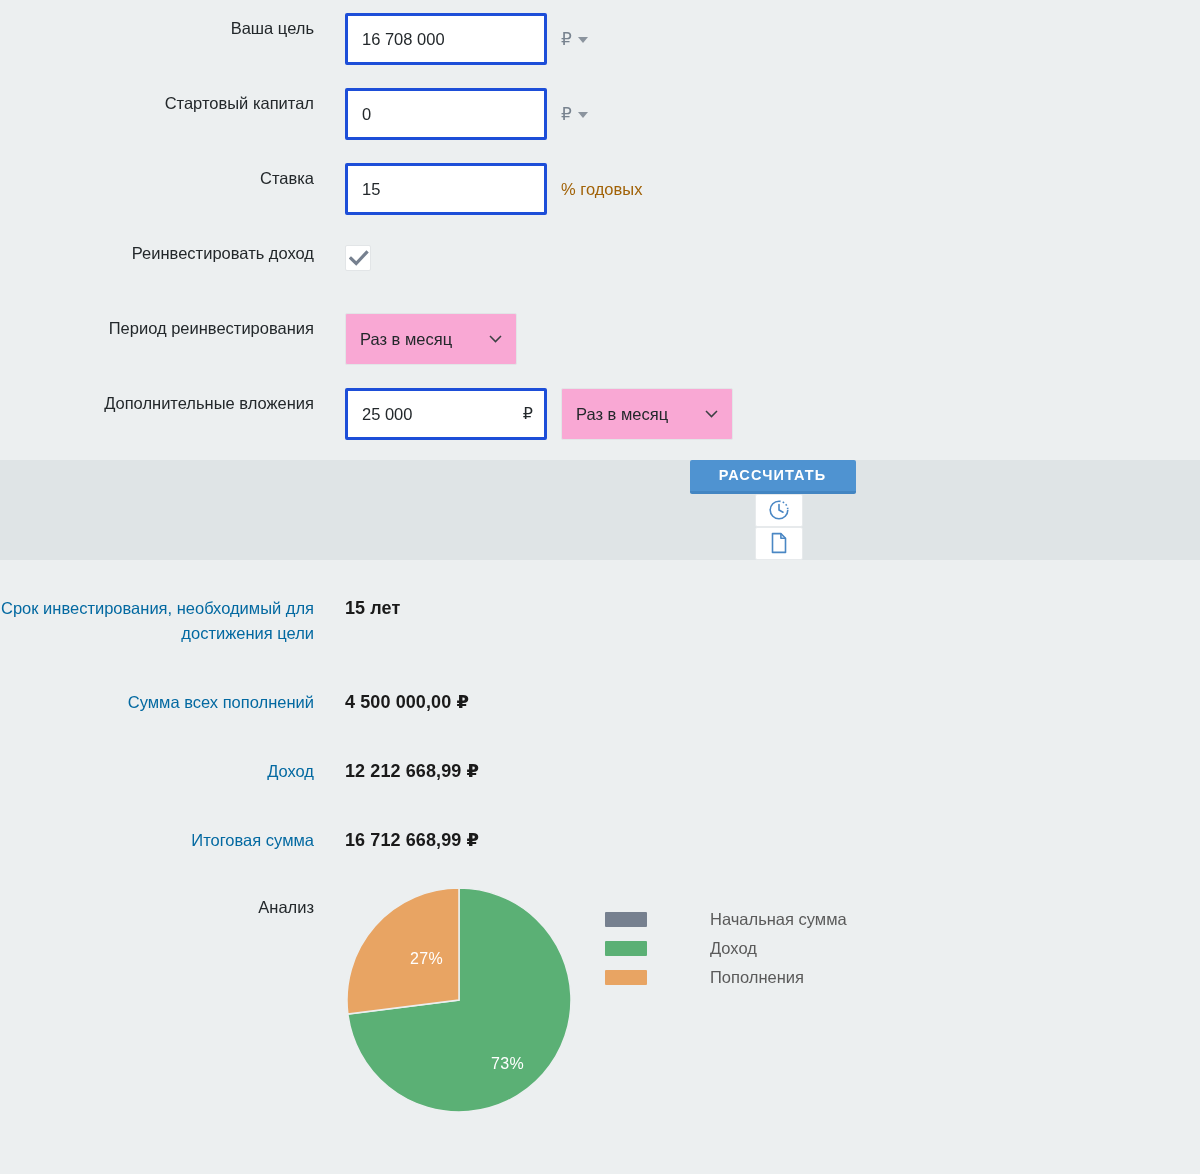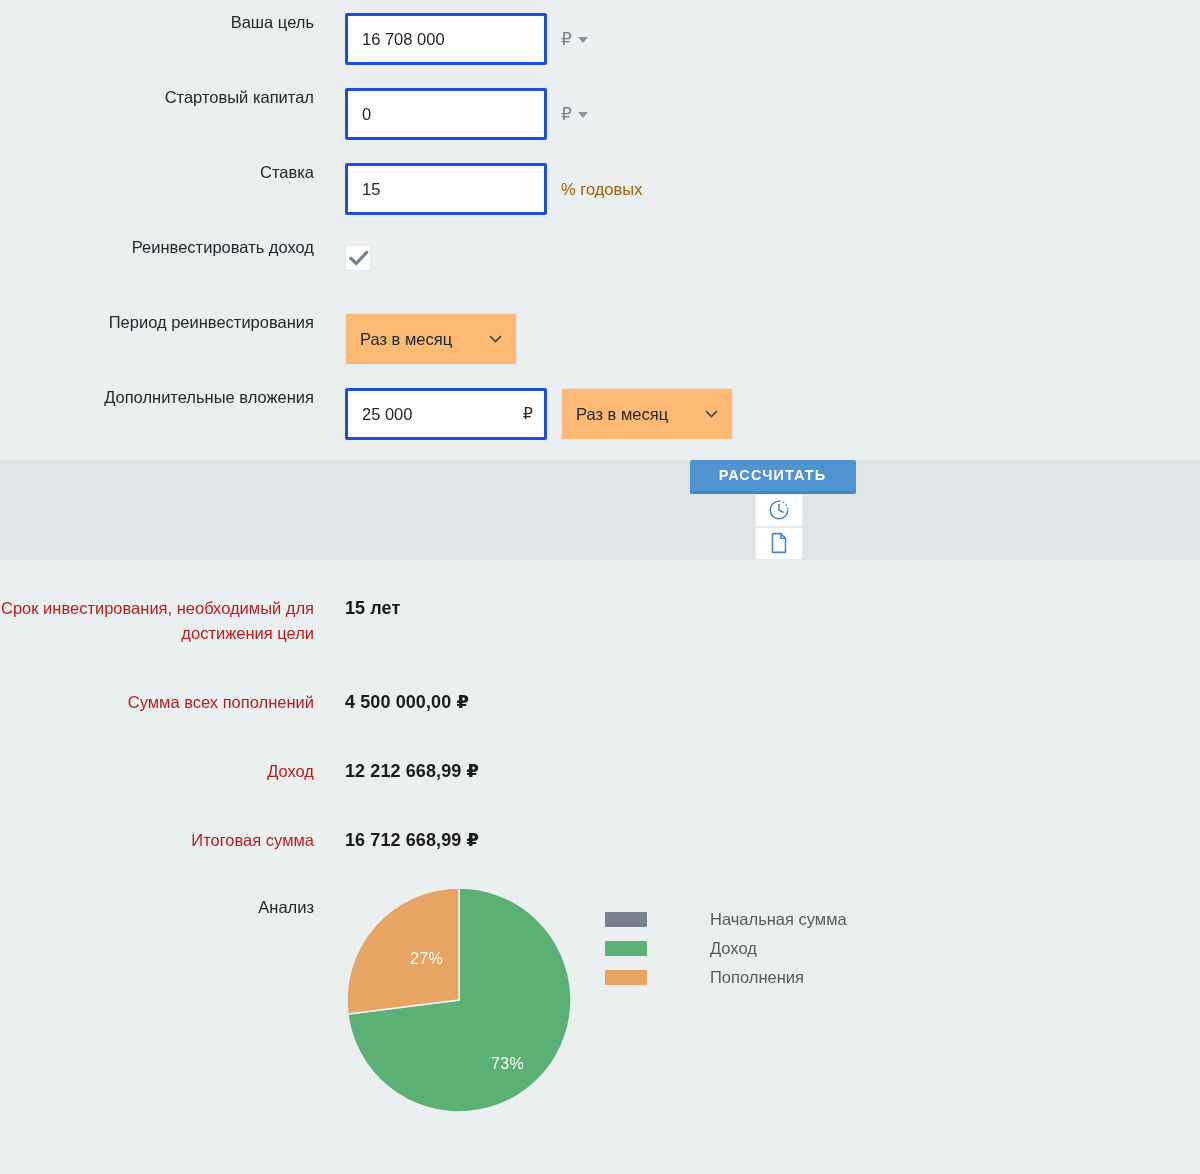--- a/index.html
+++ b/index.html
@@ -26,21 +26,21 @@
     align-items: flex-start;
     height: 75px;
   }
   .form-row .label-col {
     width: 314px;
     text-align: right;
     font-size: 16.5px;
     color: #23282b;
     line-height: 21px;
     padding-right: 0;
-    padding-top: 12px;
+    padding-top: 18px;
     white-space: nowrap;
   }
   .form-row .field-col {
     padding-left: 31px;
     padding-top: 13px;
     display: flex;
     align-items: center;
   }
 
   .text-input {
@@ -100,21 +100,21 @@
     border-radius: 2px;
     position: relative;
     margin-top: 1px;
   }
   .checkbox svg { position: absolute; left: 3px; top: 4px; }
 
   
   .select {
     position: relative;
     height: 52px;
-    background: #fdba74;
+    background: #f9a8d4;
     border: 1px solid #e2e5e7;
     border-radius: 2px;
     display: flex;
     align-items: center;
     font-size: 16.5px;
     color: #23282b;
     padding: 0 42px 0 14px;
     white-space: nowrap;
   }
   .select.reinvest { width: 172px; }
@@ -163,21 +163,21 @@
     cursor: pointer;
   }
 
   
   .results { padding-top: 36px; }
   .res-row { display: flex; align-items: flex-start; margin-bottom: 44px; }
   .res-row .label-col {
     width: 314px;
     text-align: right;
     font-size: 16.5px;
-    color: #b91c1c;
+    color: #0369a1;
     line-height: 25px;
   }
   .res-row .value-col {
     padding-left: 31px;
     font-size: 18px;
     font-weight: bold;
     color: #1a1a1a;
     line-height: 25px;
     letter-spacing: 0.1px;
   }

